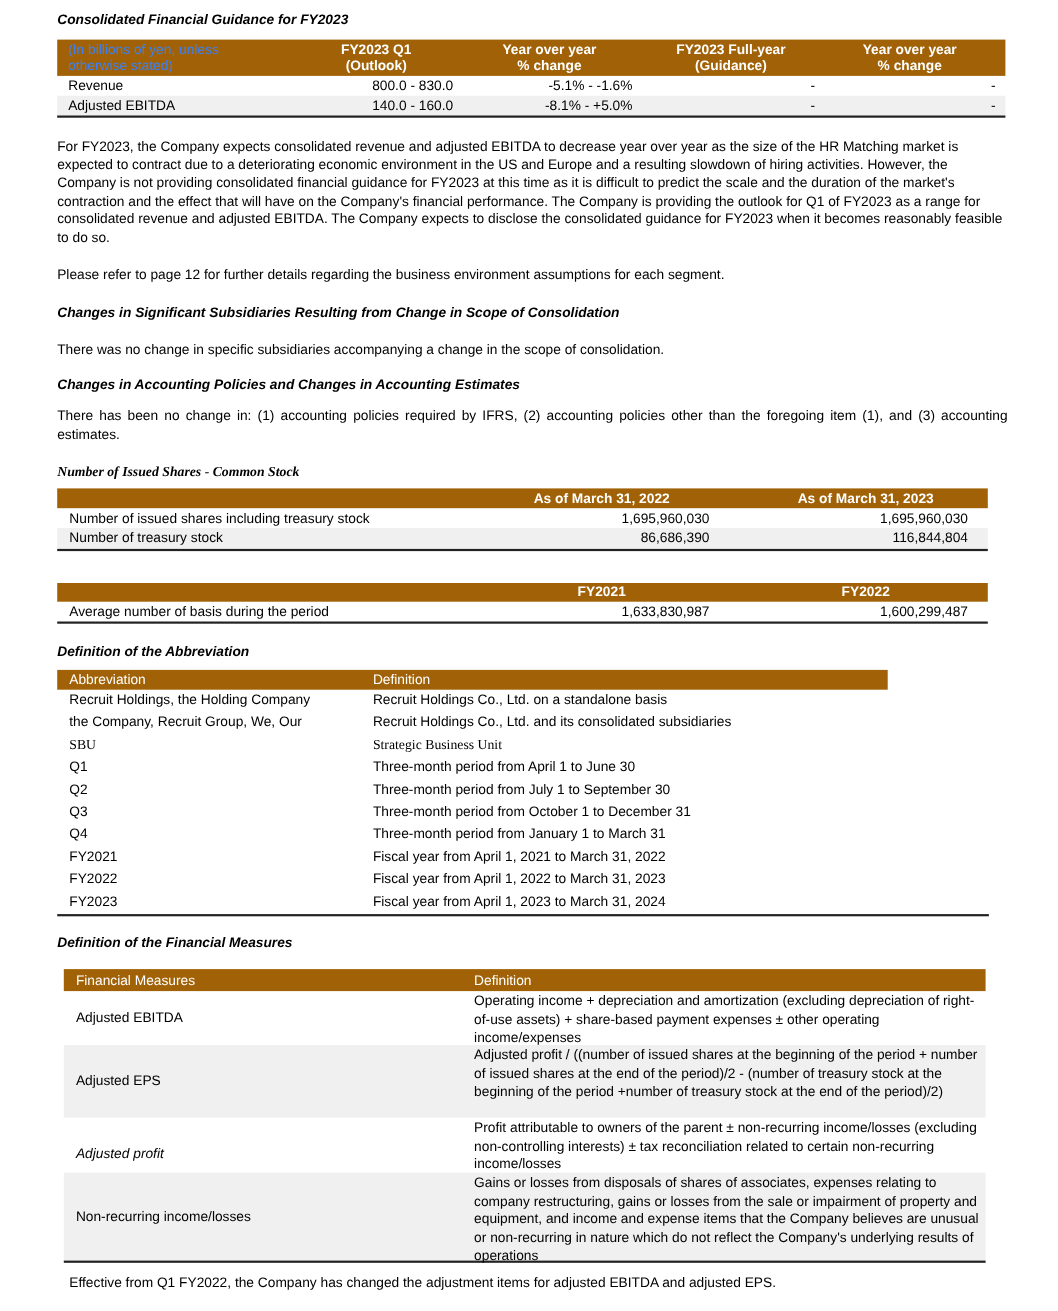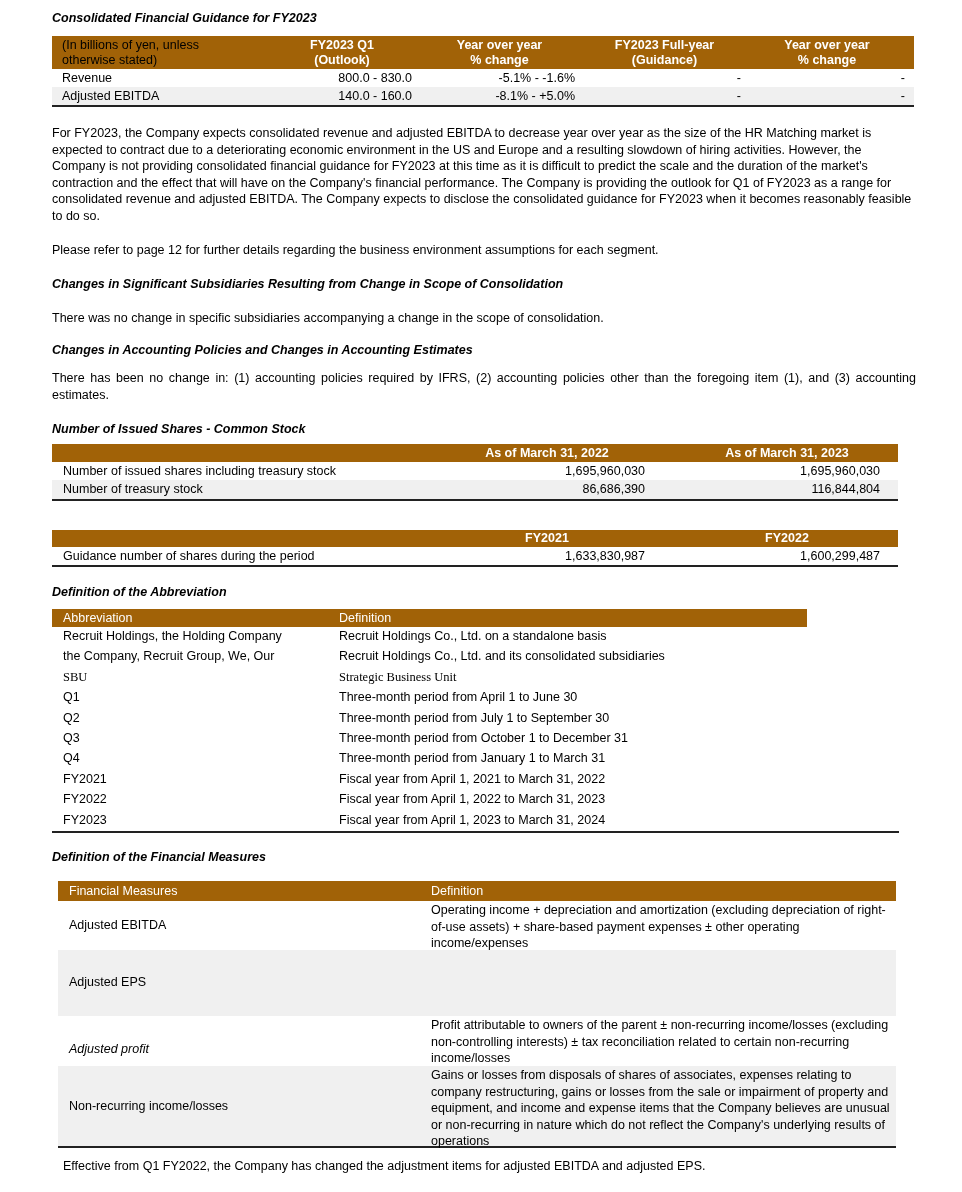--- a/index.html
+++ b/index.html
@@ -16,21 +16,21 @@
   .rule { border-bottom: 2px solid #222; }
 </style>
 </head>
 <body>
 
 <div class="abs h-ital" style="left:52px; top:11px;">Consolidated Financial Guidance for FY2023</div>
 
 <div class="abs" style="left:52px; top:36px; width:862px; height:71px;">
   <div class="abs hdr" style="left:0; top:0; width:862px; height:33px;"></div>
 
-  <div class="abs" style="left:10px; top:2px; color:#000000; line-height:14.5px;">
+  <div class="abs" style="left:10px; top:2px; color:#3b82f6; line-height:14.5px;">
     <div>(In billions of yen, unless</div>
     <div>otherwise stated)</div>
   </div>
   <div class="abs bold center" style="left:230px; width:120px; top:2px; color:#fff; line-height:14.5px;">
     <div>FY2023 Q1</div>
     <div>(Outlook)</div>
   </div>
   <div class="abs bold center" style="left:380px; width:135px; top:2px; color:#fff; line-height:14.5px;">
     <div>Year over year</div>
     <div>% change</div>
@@ -63,21 +63,21 @@
 
 <div class="abs para" style="left:52px; top:125px; width:864px;">For FY2023, the Company expects consolidated revenue and adjusted EBITDA to decrease year over year as the size of the HR Matching market is expected to contract due to a deteriorating economic environment in the US and Europe and a resulting slowdown of hiring activities. However, the Company is not providing consolidated financial guidance for FY2023 at this time as it is difficult to predict the scale and the duration of the market's contraction and the effect that will have on the Company's financial performance. The Company is providing the outlook for Q1 of FY2023 as a range for consolidated revenue and adjusted EBITDA. The Company expects to disclose the consolidated guidance for FY2023 when it becomes reasonably feasible to do so.</div>
 <div class="abs para" style="left:52px; top:242px; width:864px;">Please refer to page 12 for further details regarding the business environment assumptions for each segment.</div>
 
 <div class="abs h-ital" style="left:52px; top:277px;">Changes in Significant Subsidiaries Resulting from Change in Scope of Consolidation</div>
 <div class="abs para" style="left:52px; top:310px; width:864px;">There was no change in specific subsidiaries accompanying a change in the scope of consolidation.</div>
 
 <div class="abs h-ital" style="left:52px; top:343px;">Changes in Accounting Policies and Changes in Accounting Estimates</div>
 <div class="abs para" style="left:52px; top:370px; width:864px; text-align:justify;">There has been no change in: (1) accounting policies required by IFRS, (2) accounting policies other than the foregoing item (1), and (3) accounting estimates.</div>
 
-<div class="abs h-ital" style="left:52px; top:422px;">Number of Issued Shares - Common Stock</div>
+<div class="abs h-ital" style="left:52px; top:422px;font-family:Liberation Serif, serif;">Number of Issued Shares - Common Stock</div>
 
 <div class="abs" style="left:52px; top:444px; width:846px; height:57px;">
   <div class="abs hdr" style="left:0; top:0; width:846px; height:18px;">
     <div class="abs bold center" style="left:400px; width:190px; top:2px;">As of March 31, 2022</div>
     <div class="abs bold center" style="left:640px; width:190px; top:2px;">As of March 31, 2023</div>
   </div>
   <div class="abs" style="left:0; top:18px; width:846px; height:18px;">
     <div class="abs" style="left:11px; top:2px;">Number of issued shares including treasury stock</div>
     <div class="abs right" style="left:400px; width:193px; top:2px;">1,695,960,030</div>
     <div class="abs right" style="left:630px; width:198px; top:2px;">1,695,960,030</div>
@@ -88,21 +88,21 @@
     <div class="abs right" style="left:630px; width:198px; top:2px;">116,844,804</div>
   </div>
 </div>
 
 <div class="abs" style="left:52px; top:530px; width:846px; height:37px;">
   <div class="abs hdr" style="left:0; top:0; width:846px; height:17px;">
     <div class="abs bold center" style="left:400px; width:190px; top:1px;">FY2021</div>
     <div class="abs bold center" style="left:640px; width:190px; top:1px;">FY2022</div>
   </div>
   <div class="abs rule" style="left:0; top:17px; width:846px; height:20px;">
-    <div class="abs" style="left:11px; top:2px;">Guidance number of shares during the period</div>
+    <div class="abs" style="left:11px; top:2px;">Average number of basis during the period</div>
     <div class="abs right" style="left:400px; width:193px; top:2px;">1,633,830,987</div>
     <div class="abs right" style="left:630px; width:198px; top:2px;">1,600,299,487</div>
   </div>
 </div>
 
 <div class="abs h-ital" style="left:52px; top:585px;">Definition of the Abbreviation</div>
 
 <div class="abs" style="left:52px; top:609px; width:847px; height:224px;">
   <div class="abs hdr" style="left:0; top:0; width:755px; height:18px;">
     <div class="abs" style="left:11px; top:2px;">Abbreviation</div>
@@ -160,20 +160,21 @@
     <div class="abs" style="left:373px; top:3px;">Definition</div>
   </div>
 
   <div class="abs" style="left:0; top:20px; width:838px; height:49px;">
     <div class="abs" style="left:11px; top:17px;">Adjusted EBITDA</div>
     <div class="abs" style="left:373px; top:1px; width:462px; line-height:16.5px;">Operating income + depreciation and amortization (excluding depreciation of right-of-use assets) + share-based payment expenses ± other operating income/expenses</div>
   </div>
 
   <div class="abs row-alt" style="left:0; top:69px; width:838px; height:66px;">
     <div class="abs" style="left:11px; top:25px;">Adjusted EPS</div>
+    <div class="abs" style="left:373px; top:1px; width:462px; line-height:16.5px;">Adjusted profit / ((number of issued shares at the beginning of the period + number of issued shares at the end of the period)/2 - (number of treasury stock at the beginning of the period +number of treasury stock at the end of the period)/2)</div>
   </div>
 
   <div class="abs" style="left:0; top:135px; width:838px; height:50px;">
     <div class="abs" style="left:11px; top:26px;font-style:italic;">Adjusted profit</div>
     <div class="abs" style="left:373px; top:1px; width:462px; line-height:16.5px;">Profit attributable to owners of the parent ± non-recurring income/losses (excluding non-controlling interests) ± tax reconciliation related to certain non-recurring income/losses</div>
   </div>
 
   <div class="abs row-alt rule" style="left:0; top:185px; width:838px; height:82px;">
     <div class="abs" style="left:11px; top:33px;">Non-recurring income/losses</div>
     <div class="abs" style="left:373px; top:1px; width:462px; line-height:16.5px;">Gains or losses from disposals of shares of associates, expenses relating to company restructuring, gains or losses from the sale or impairment of property and equipment, and income and expense items that the Company believes are unusual or non-recurring in nature which do not reflect the Company's underlying results of operations</div>

